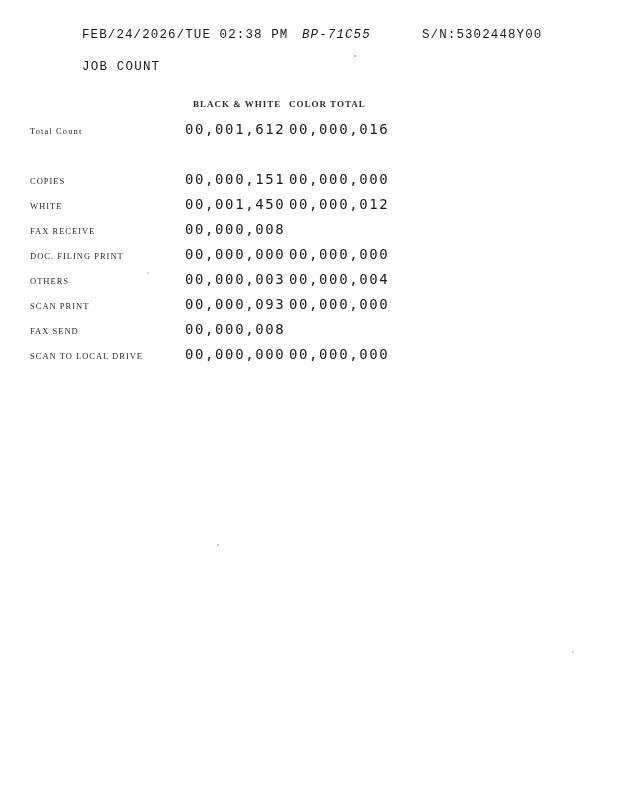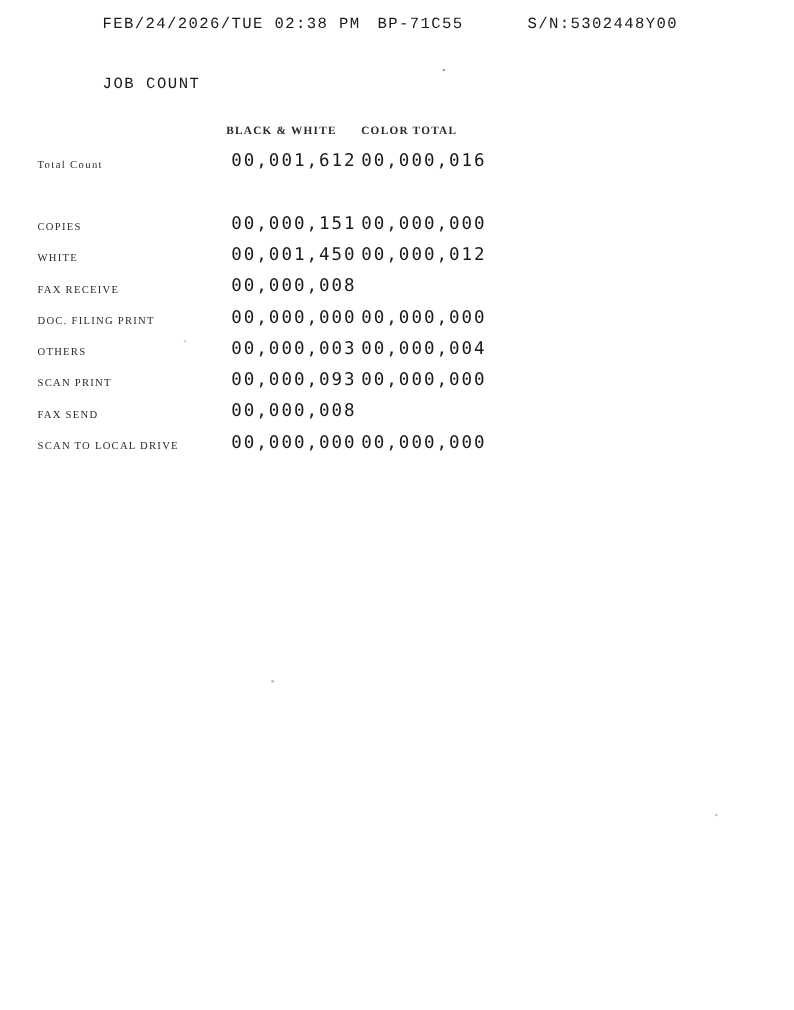--- a/index.html
+++ b/index.html
@@ -10,49 +10,49 @@
   body {
     width: 635px;
     height: 808px;
     position: relative;
     overflow: hidden;
     color: #1a1a1a;
     font-family: "Liberation Mono", "DejaVu Sans Mono", monospace;
   }
   .header {
     position: absolute;
-    top: 12px;
+    top: 28px;
     left: 0;
     width: 602px;
     height: 20px;
     font-size: 12.5px;
     letter-spacing: 1.1px;
   }
   .header span { position: absolute; top: 0; white-space: nowrap; }
   .hdr-date  { left: 82px; }
-  .hdr-model { left: 302px; }
+  .hdr-model { left: 302px; font-style: italic; }
   .hdr-sn    { left: 422px; }
 
   .title {
     position: absolute;
     top: 60px;
     left: 82px;
     font-size: 12.5px;
     letter-spacing: 1.2px;
   }
   .col-head {
     position: absolute;
     top: 99px;
     font-size: 9px;
     letter-spacing: 1px;
     font-family: "Liberation Serif", "DejaVu Serif", serif;
     font-weight: bold;
     color: #2a2a2a;
   }
-  .col-bw-head { left: 181px; }
+  .col-bw-head { left: 193px; }
   .col-color-head { left: 289px; text-align: right; }
 
   .row {
     position: absolute;
     left: 0;
     width: 635px;
     height: 20px;
   }
   .row-label {
     position: absolute;

